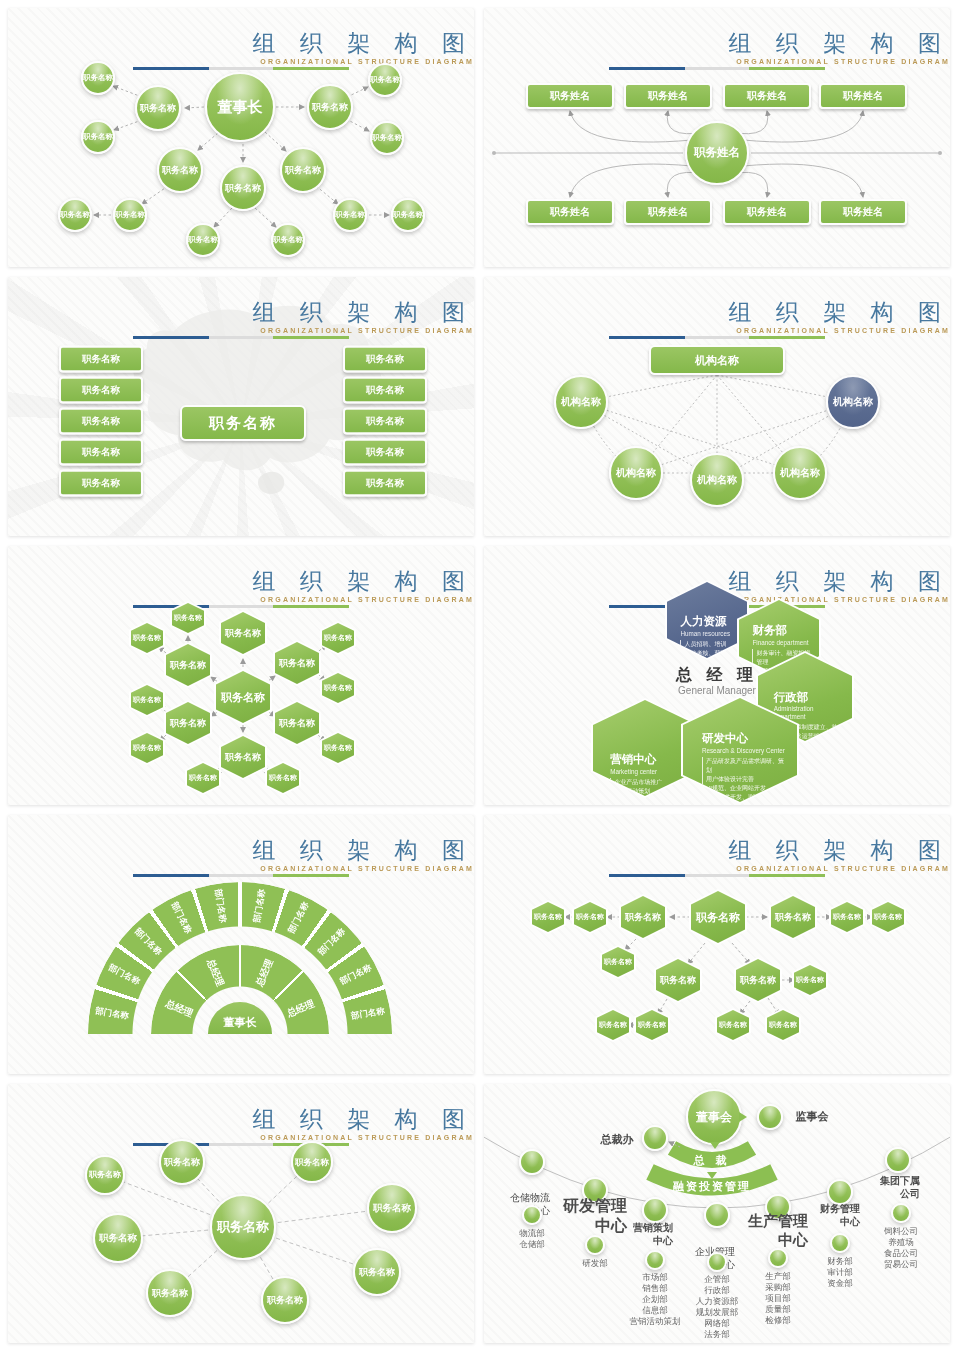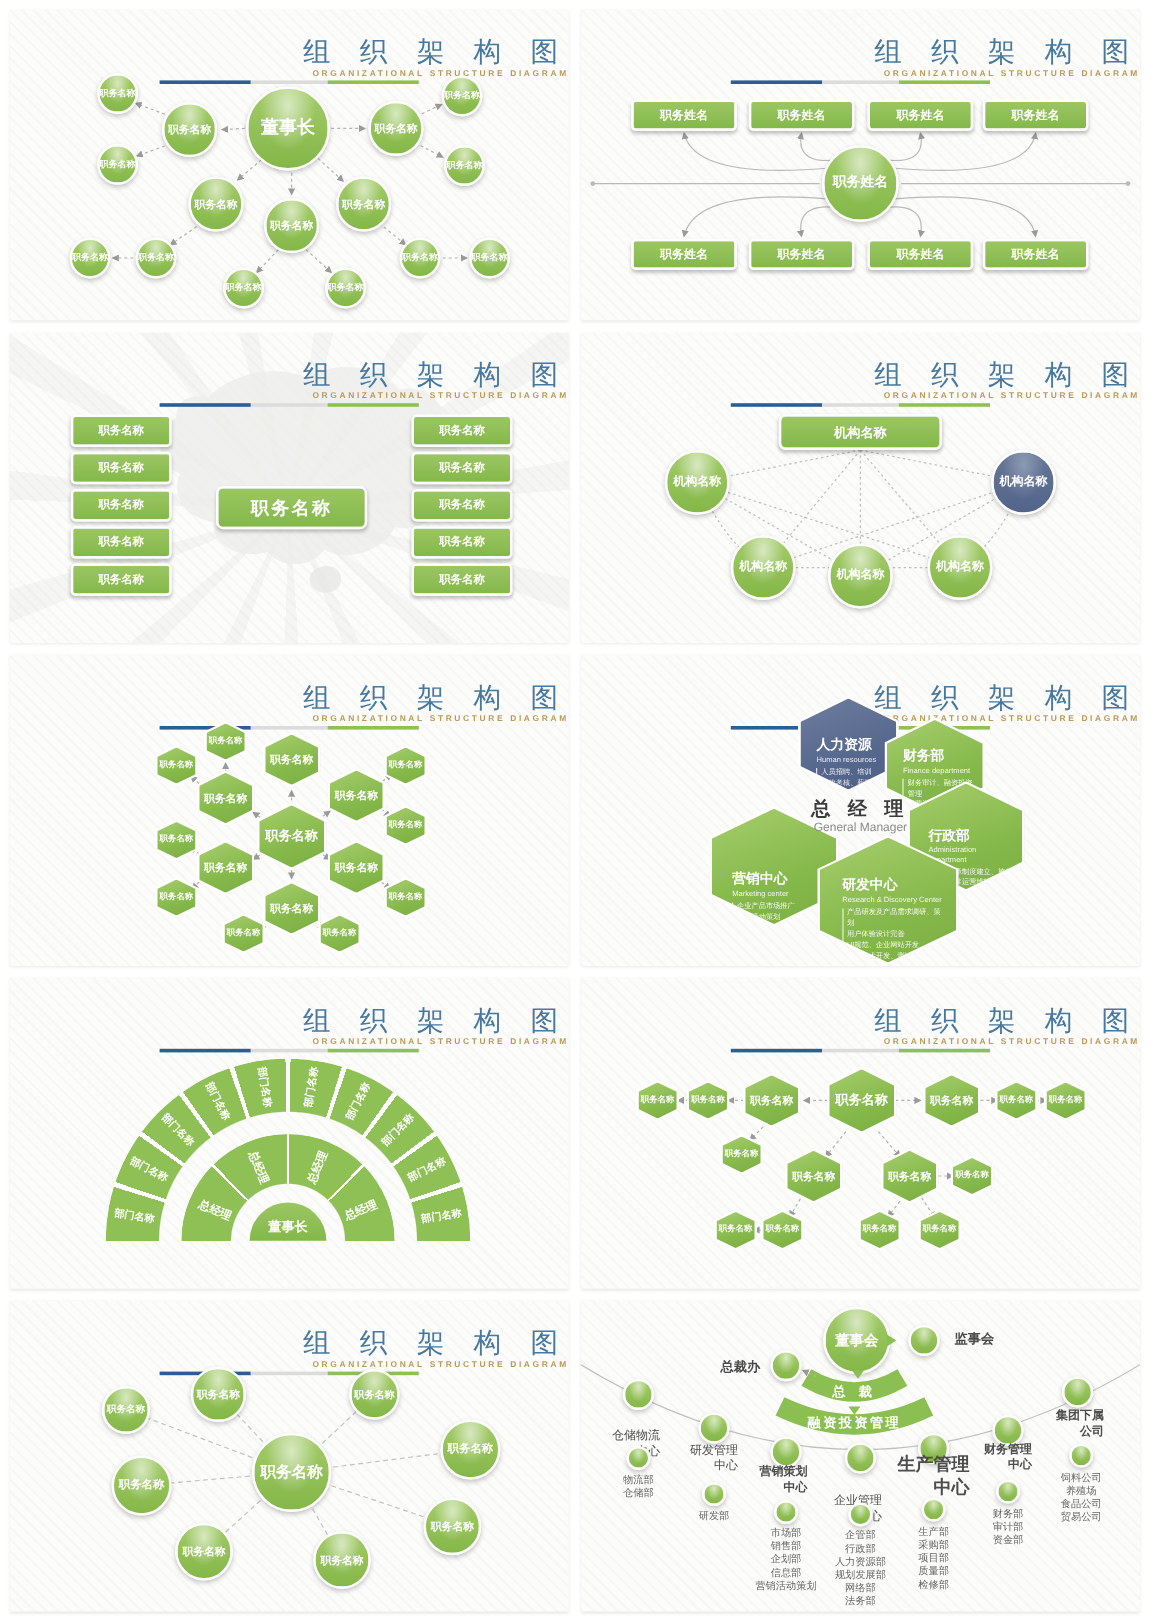--- a/index.html
+++ b/index.html
@@ -310,21 +310,21 @@
   <div class="hx fhx node" style="left:295px;top:92px;width:84px;height:80px">
       <div class="ho"></div>
     <div class="hi"><div class="fname">财务部</div><div class="fen">Finance department</div><div class="fdesc">财务审计、融资投资管理
 运营资金、利润分配</div></div>
     </div>
   <div class="hx fhx node" style="left:321px;top:151px;width:98px;height:92px">
       <div class="ho"></div>
     <div class="hi"><div class="fname">行政部</div><div class="fen">Administration department</div><div class="fdesc">公司规章制度建立、施行
 公司日常运营维护</div></div>
     </div>
-  <div class="hx fhx node" style="left:161px;top:176px;width:108px;height:100px">
+  <div class="hx fhx node" style="left:161px;top:202px;width:108px;height:100px">
       <div class="ho"></div>
     <div class="hi"><div class="fname">营销中心</div><div class="fen">Marketing center</div><div class="fdesc">企业产品市场推广
 营销活动策划</div></div>
     </div>
   <div class="hx fhx node" style="left:256px;top:204px;width:118px;height:108px">
       <div class="ho"></div>
     <div class="hi"><div class="fname">研发中心</div><div class="fen">Research &amp; Discovery Center</div><div class="fdesc">产品研发及产品需求调研、策划
 用户体验设计完善
 UI规范、企业网站开发
 软件技术开发、测试</div></div>
@@ -507,21 +507,21 @@
   <div class="c node" style="left:48px;top:78px;width:26px;height:26px"></div>
   <div class="c node" style="left:111px;top:106px;width:26px;height:26px"></div>
   <div class="c node" style="left:171px;top:126px;width:26px;height:26px"></div>
   <div class="c node" style="left:233px;top:131px;width:26px;height:26px"></div>
   <div class="c node" style="left:294px;top:123px;width:26px;height:26px"></div>
   <div class="c node" style="left:356px;top:108px;width:26px;height:26px"></div>
   <div class="c node" style="left:414px;top:76px;width:26px;height:26px"></div>
 
   <div class="lbl node" style="left:46px;top:120px;font-size:10px;color:#4c4c4c;font-weight:normal">仓储物流
 中心</div>
-  <div class="lbl node" style="left:111px;top:132px;font-size:10px;color:#4c4c4c;font-weight:normal">研发管理
+  <div class="lbl node" style="left:111px;top:132px;font-size:16px;color:#4c4c4c;font-weight:bold">研发管理
 中心</div>
   <div class="lbl node" style="left:169px;top:150px;font-size:10px;color:#4c4c4c;font-weight:bold">营销策划
 中心</div>
   <div class="lbl node" style="left:231px;top:174px;font-size:10px;color:#4c4c4c;font-weight:normal">企业管理
 中心</div>
   <div class="lbl node" style="left:294px;top:147px;font-size:15px;color:#4c4c4c;font-weight:bold">生产管理
 中心</div>
   <div class="lbl node" style="left:356px;top:131px;font-size:10px;color:#4c4c4c;font-weight:bold">财务管理
 中心</div>
   <div class="lbl node" style="left:416px;top:103px;font-size:10px;color:#4c4c4c;font-weight:bold">集团下属

